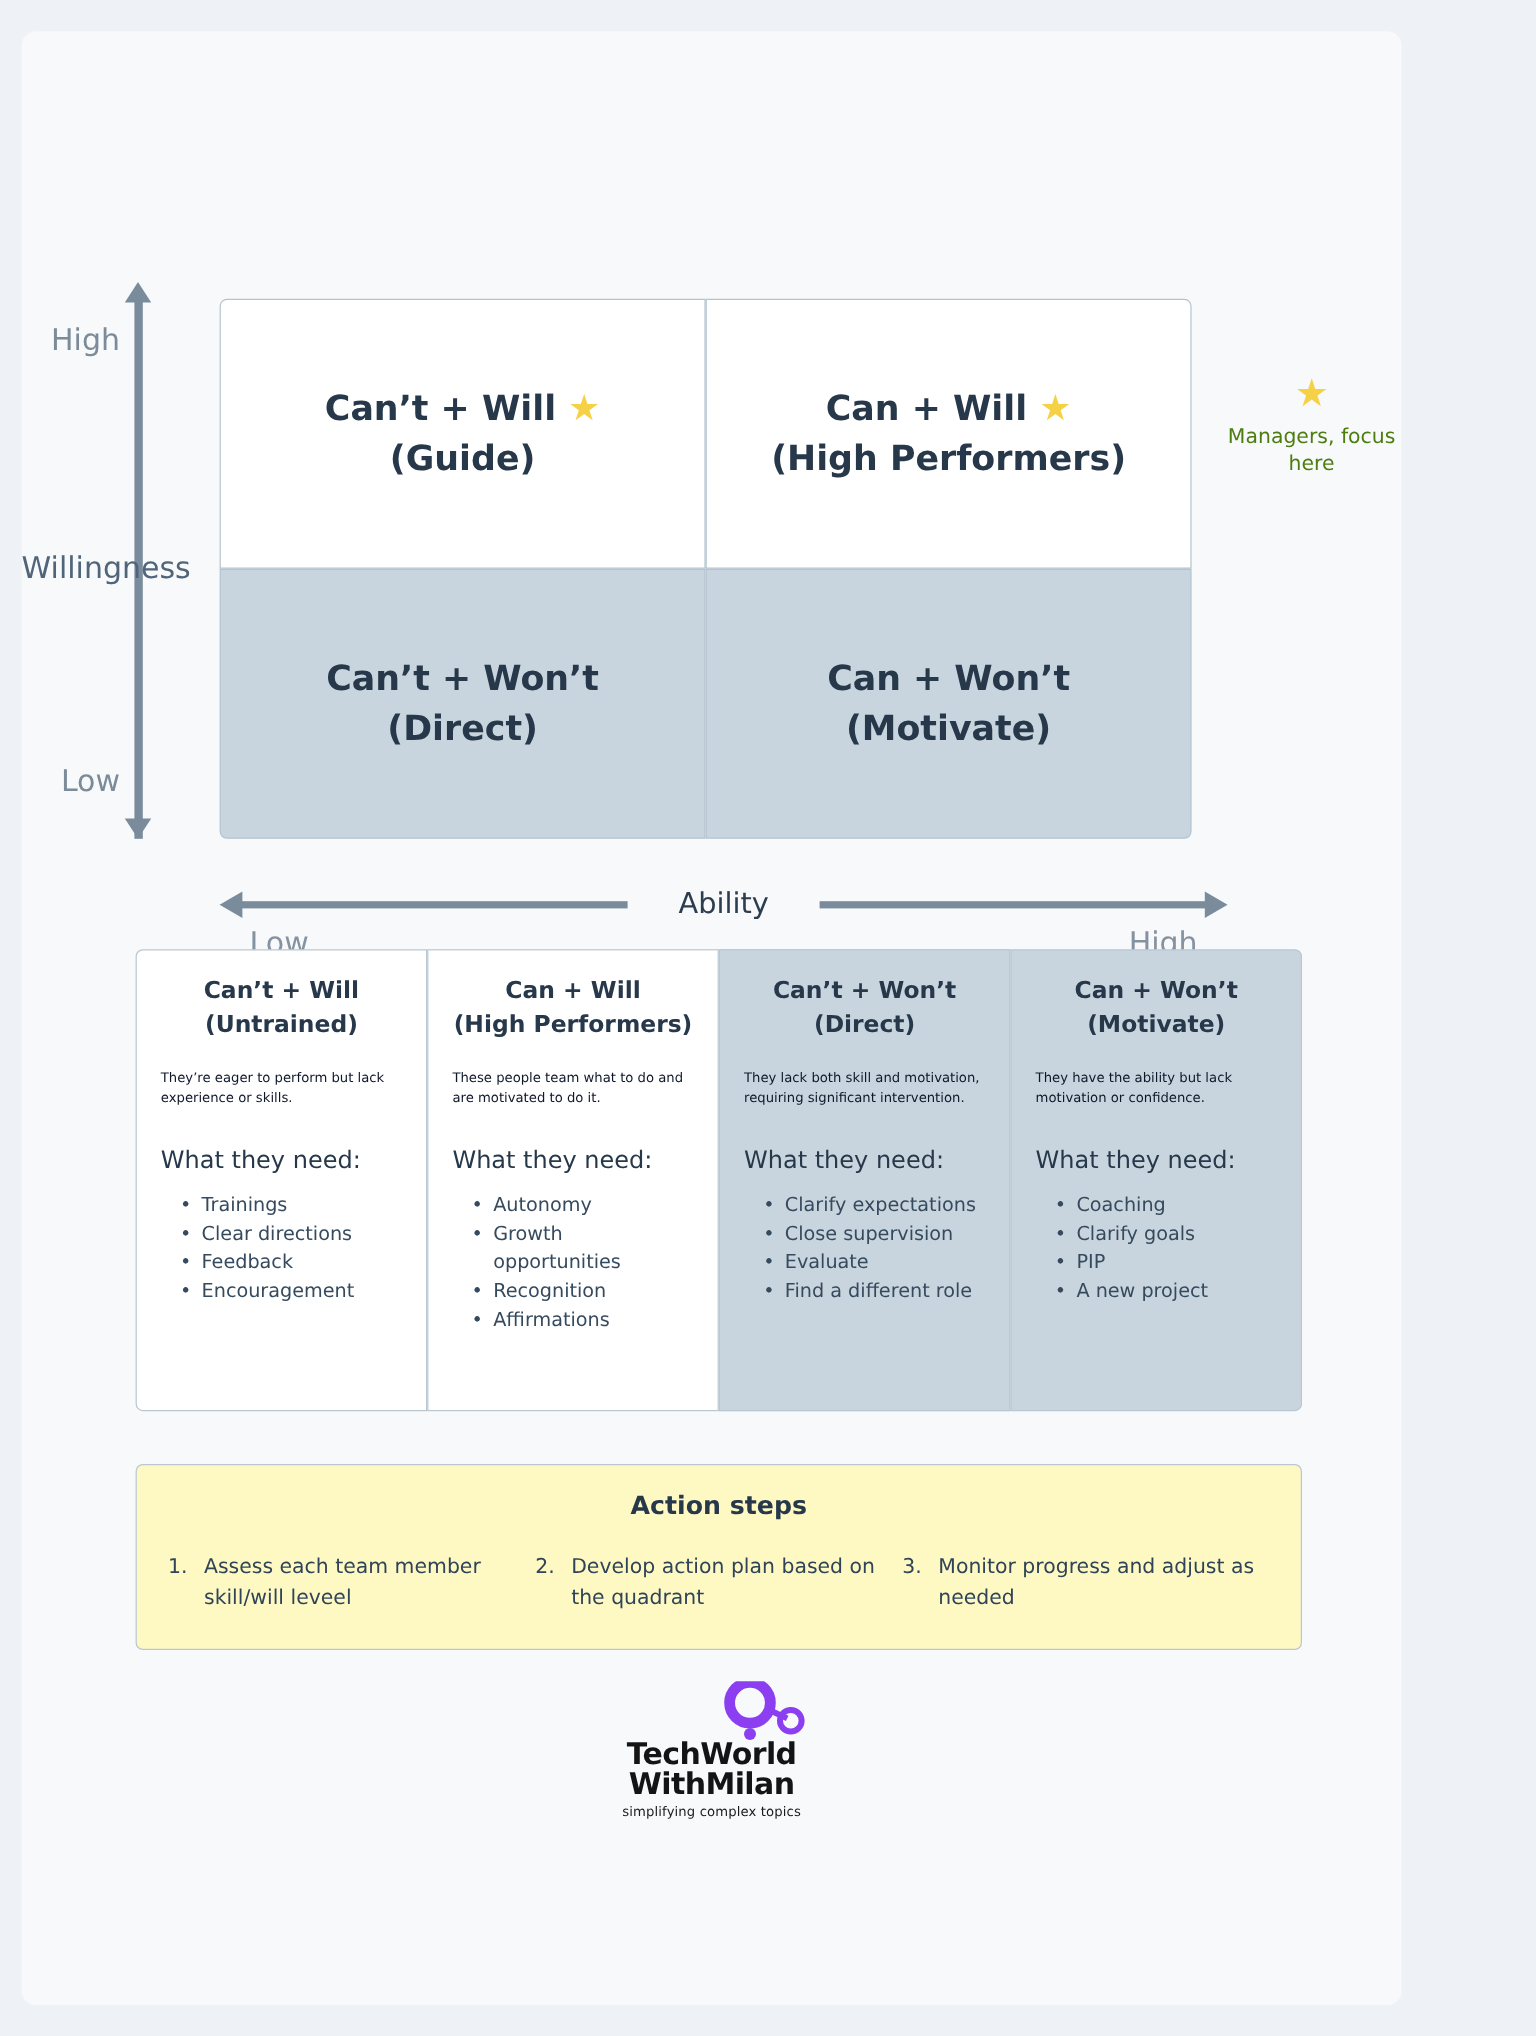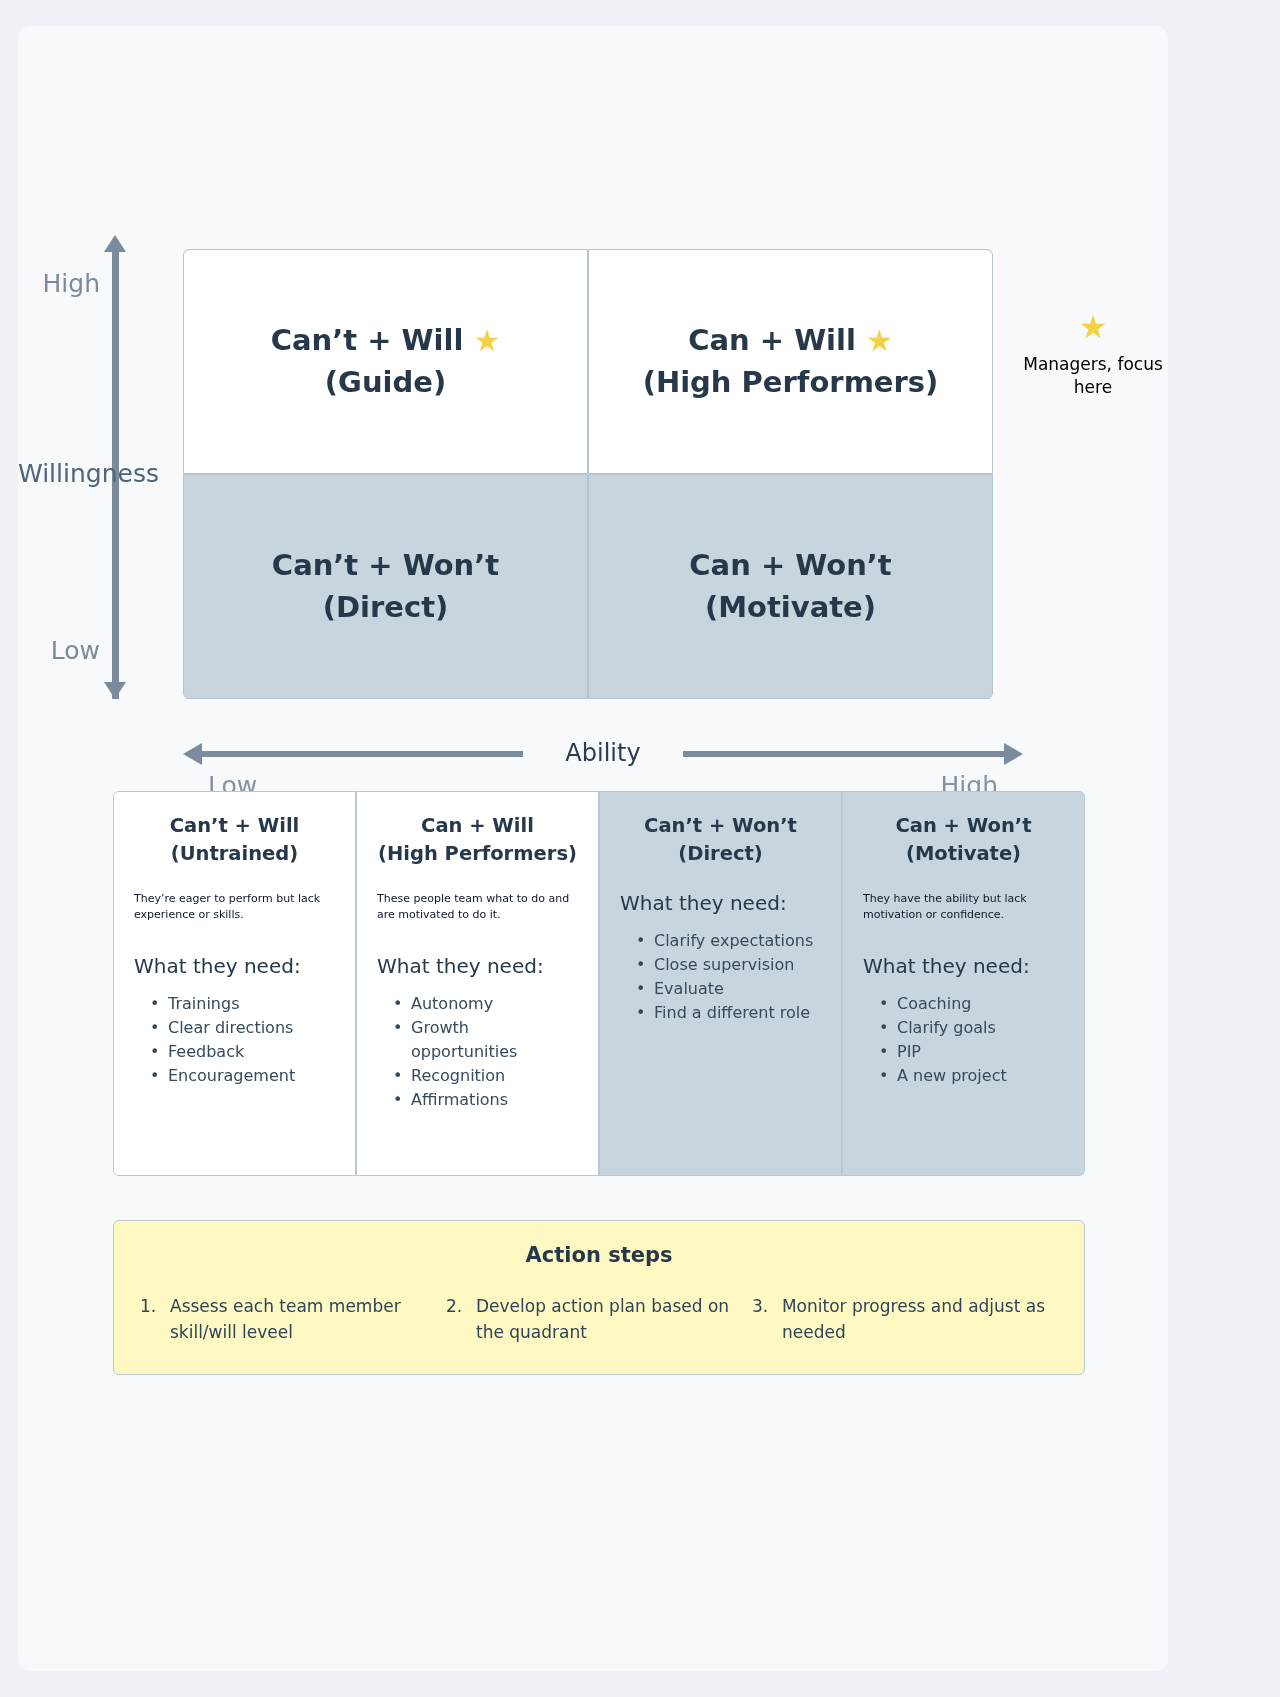--- a/index.html
+++ b/index.html
@@ -97,21 +97,21 @@
   .legend {
     position: absolute;
     left: 1000px; top: 80px;
     width: 150px;
     text-align: center;
   }
   .legend .lstar { font-size: 32px; color: #f5d147; line-height: 1; }
   .legend .ltext {
     margin-top: 10px;
     font-size: 17px;
-    color: #000000;
+    color: #4d7c0f;
     line-height: 1.35;
   }
 
   
   .x-axis { position: absolute; left: 165px; top: 500px; width: 840px; height: 70px; }
   .x-line { position: absolute; left: 18px; top: 20px; width: 804px; height: 6px; background: #7a8c9c; }
   .x-arrow-l {
     position: absolute; left: 0; top: 12px; width: 0; height: 0;
     border-top: 11px solid transparent; border-bottom: 11px solid transparent;
     border-right: 19px solid #7a8c9c;
@@ -319,20 +319,21 @@
         <li>Recognition</li>
         <li>Affirmations</li>
       </ul>
     </div>
 
     <div class="card shaded">
       <div class="card-title">
         <div>Can’t + Won’t</div>
         <div>(Direct)</div>
       </div>
+      <div class="card-desc">They lack both skill and motivation, requiring significant intervention.</div>
       <div class="card-need">What they need:</div>
       <ul class="card-list">
         <li>Clarify expectations</li>
         <li>Close supervision</li>
         <li>Evaluate</li>
         <li>Find a different role</li>
       </ul>
     </div>
 
     <div class="card shaded">
@@ -363,14 +364,29 @@
         <span class="step-num">2.</span>
         <span class="step-text">Develop action plan based on the quadrant</span>
       </div>
       <div class="step">
         <span class="step-num">3.</span>
         <span class="step-text">Monitor progress and adjust as needed</span>
       </div>
     </div>
   </div>
 
+  <div class="logo">
+    <div class="logo-inner">
+      <span class="logo-mark">
+        <svg width="72" height="50" viewBox="0 0 72 50" xmlns="http://www.w3.org/2000/svg">
+          <circle cx="24" cy="18" r="17" fill="none" stroke="#8b3ff0" stroke-width="9"></circle>
+          <line x1="40" y1="24" x2="55" y2="31" stroke="#8b3ff0" stroke-width="5"></line>
+          <circle cx="58" cy="33" r="9" fill="none" stroke="#8b3ff0" stroke-width="5"></circle>
+          <circle cx="24" cy="44" r="5" fill="#8b3ff0"></circle>
+        </svg>
+      </span>
+      <div class="logo-l1">TechWorld</div>
+      <div class="logo-l2">WithMilan</div>
+      <div class="logo-tag">simplifying complex topics</div>
+    </div>
+  </div>
 
 </div>
 
 </body></html>

